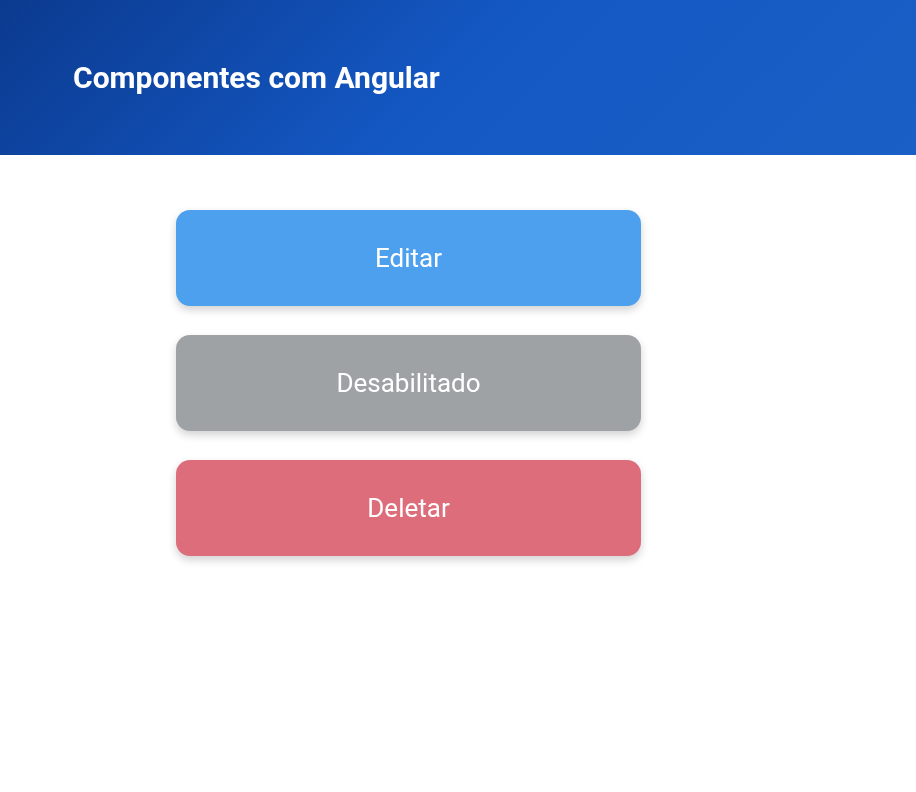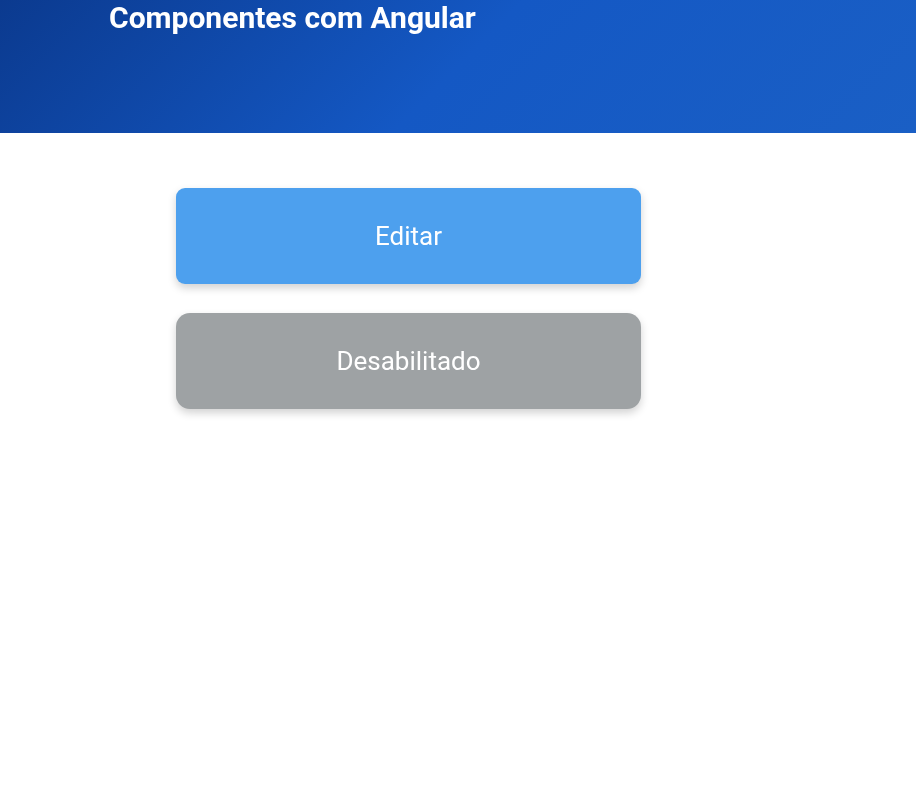--- a/index.html
+++ b/index.html
@@ -11,24 +11,24 @@
     body {
       font-family: -apple-system, BlinkMacSystemFont, "Segoe UI", Roboto, "Helvetica Neue", Arial, sans-serif;
       background: #ffffff;
       width: 916px;
       height: 792px;
       overflow: hidden;
     }
     
     .header {
       background: linear-gradient(135deg, #0b3a8f 0%, #1458c4 50%, #1a5fc5 100%);
-      height: 133px;
+      height: 155px;
       display: flex;
-      align-items: flex-start;
-      padding-left: 109px;
+      align-items: center;
+      padding-left: 73px;
     }
     
     .header-title {
       color: #ffffff;
       font-size: 30px;
       font-weight: 700;
     }
     
     .content {
       padding-top: 55px;
@@ -45,21 +45,20 @@
       font-size: 26px;
       font-weight: 400;
       cursor: pointer;
       margin-bottom: 29px;
       box-shadow: 0 4px 8px rgba(0, 0, 0, 0.18);
       font-family: inherit;
     }
     
     .btn-primary {
       background-color: #4da0ee;
-      border-radius: 9px;
     }
     
     .btn-disabled {
       background-color: #9ea2a4;
       cursor: not-allowed;
     }
     
     .btn-success {
       background-color: #65b983;
     }
@@ -71,13 +70,14 @@
 </head>
 <body>
 
 <div class="header">
   <h1 class="header-title">Componentes com Angular</h1>
 </div>
 
 <div class="content">
   <button class="btn btn-primary">Editar</button>
   <button class="btn btn-disabled" disabled="">Desabilitado</button>
+  <button class="btn btn-danger">Deletar</button>
 </div>
 
 </body></html>

